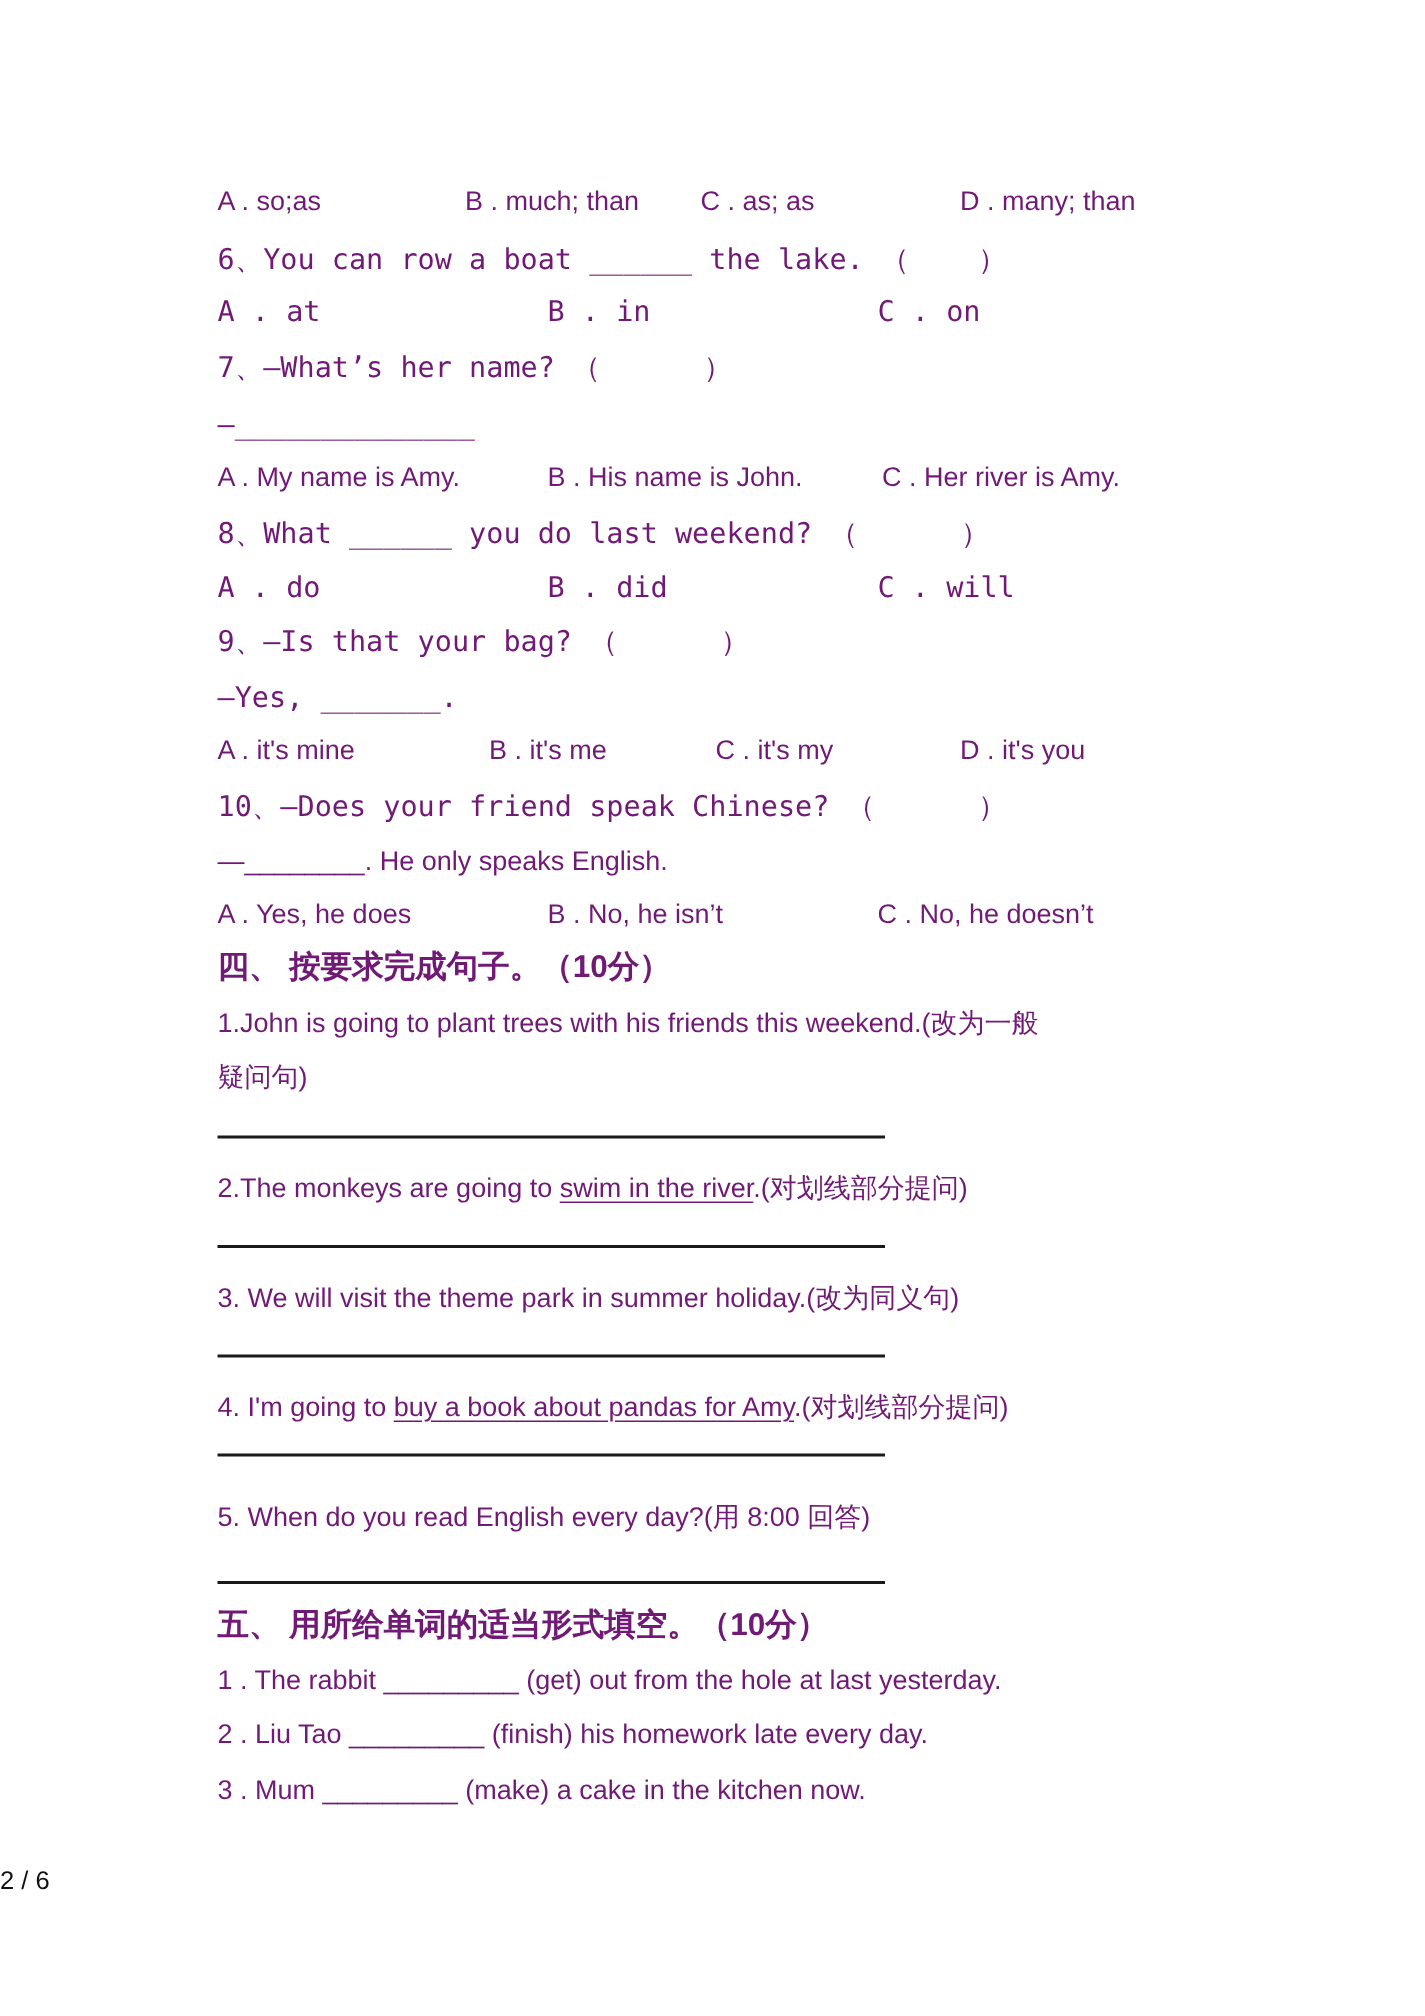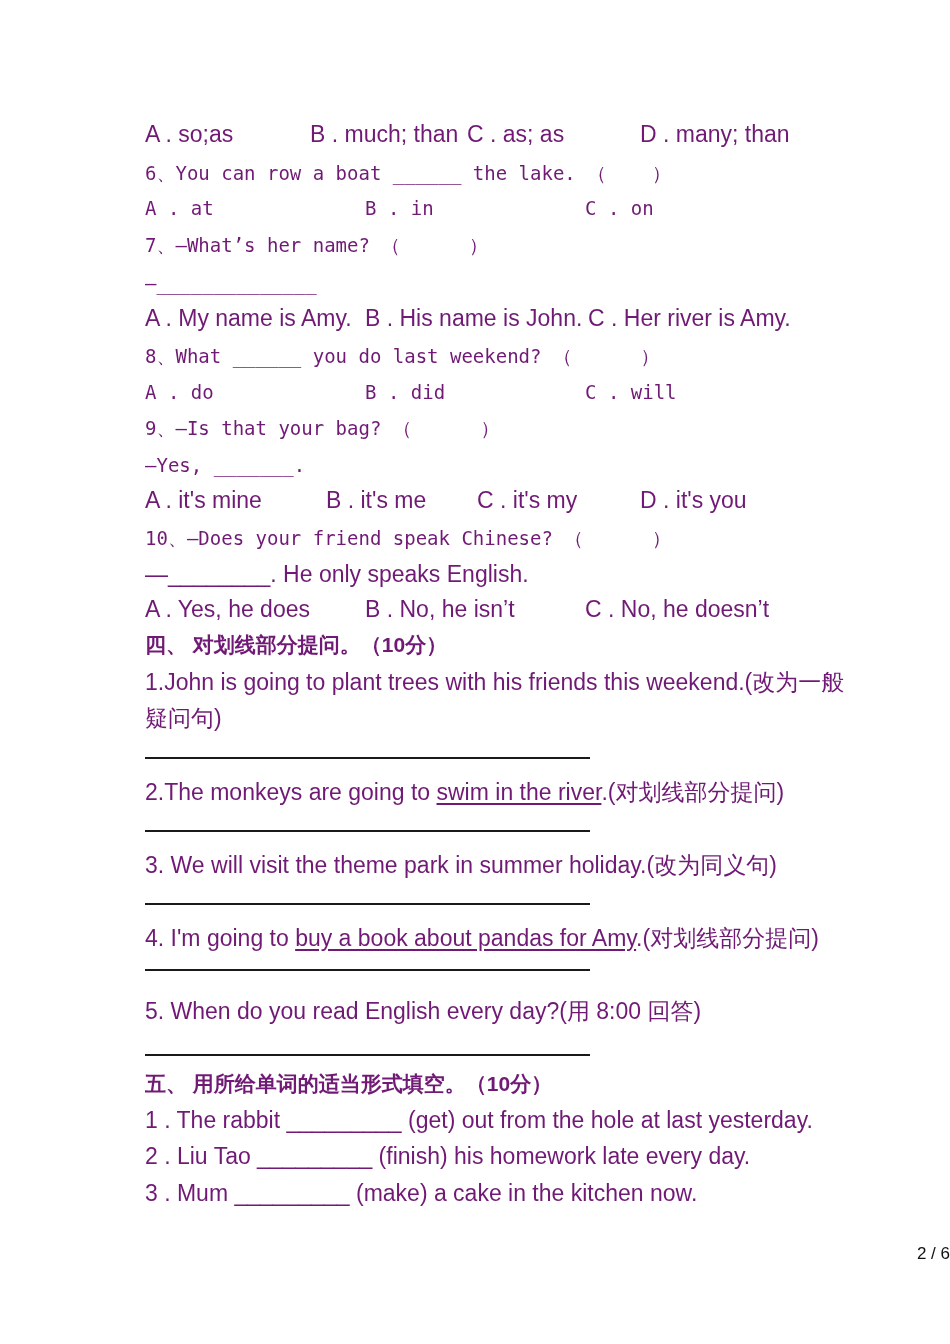--- a/index.html
+++ b/index.html
@@ -13,35 +13,35 @@
   }
   .line{
     position:absolute;
     left:145px;
     white-space:pre;
     line-height:26px;
     color:#701a75;
   }
   .line.cols{left:0;width:950px;}
   .col{position:absolute;white-space:pre;}
-  .sans{font-family:"Liberation Sans","DejaVu Sans",sans-serif;font-size:23px;}
+  .sans{font-family:"Liberation Sans","DejaVu Sans",sans-serif;font-size:18px;}
   .mono{font-family:"DejaVu Sans Mono","Liberation Mono",monospace;font-size:19px;}
   .hdr{font-family:"Liberation Sans","DejaVu Sans",sans-serif;font-size:21px;font-weight:bold;}
   .u{text-decoration:underline;text-underline-offset:3px;}
   .answer-rule{
     position:absolute;
     left:145px;
     height:0;
     border-top:2px solid #1a1a1a;
   }
   .footer{
     position:absolute;
     left:0;
     width:950px;
-    text-align:right;
+    text-align:left;
     font-family:"Liberation Sans","DejaVu Sans",sans-serif;
     font-size:17px;
     color:#111;
   }
 </style>
 </head>
 <body>
 
 <div id="page">
   <div class="footer" style="top:1244px">2 / 6</div>
@@ -52,21 +52,21 @@
     <div class="line mono" style="top: 270px;"><span>—______________</span></div>
     <div class="line sans cols" style="top: 305px;"><span class="col" style="left: 145px;">A . My name is Amy.</span><span class="col" style="left: 365px;">B . His name is John.</span><span class="col" style="left: 588px;">C . Her river is Amy.</span></div>
     <div class="line mono" style="top: 343px;"><span>8、What ______ you do last weekend? （      ）</span></div>
     <div class="line mono cols" style="top: 379px;"><span class="col" style="left: 145px;">A . do</span><span class="col" style="left: 365px;">B . did</span><span class="col" style="left: 585px; text-align: right;">C . will</span></div>
     <div class="line mono" style="top: 415px;"><span>9、—Is that your bag? （      ）</span></div>
     <div class="line mono" style="top: 452px;"><span>—Yes, _______.</span></div>
     <div class="line sans cols" style="top: 487px;"><span class="col" style="left: 145px;">A . it's mine</span><span class="col" style="left: 310px; margin-left: 16px;">B . it's me</span><span class="col" style="left: 477px;">C . it's my</span><span class="col" style="left: 640px;">D . it's you</span></div>
     <div class="line mono" style="top: 525px;"><span>10、—Does your friend speak Chinese? （      ）</span></div>
     <div class="line sans" style="top: 561px;"><span>—________. He only speaks English.</span></div>
     <div class="line sans cols" style="top: 596px;"><span class="col" style="left: 145px;">A . Yes, he does</span><span class="col" style="left: 365px;">B . No, he isn’t</span><span class="col" style="left: 585px;">C . No, he doesn’t</span></div>
-    <div class="line hdr" style="top: 632px;"><span>四、 对划线部分提问。（10分）</span></div>
+    <div class="line hdr" style="top: 632px;"><span>四、 按要求完成句子。（10分）</span></div>
     <div class="line sans" style="top: 669px;"><span>1.John is going to plant trees with his friends this weekend.(改为一般</span></div>
     <div class="line sans" style="top: 705px;"><span>疑问句)</span></div>
     <div class="answer-rule" style="top: 757px; width: 445px;"></div>
     <div class="line sans" style="top: 779px;"><span>2.The monkeys are going to </span><span class="u">swim in the river</span><span>.(对划线部分提问)</span></div>
     <div class="answer-rule" style="top: 830px; width: 445px;"></div>
     <div class="line sans" style="top: 852px;"><span>3. We will visit the theme park in summer holiday.(改为同义句)</span></div>
     <div class="answer-rule" style="top: 903px; width: 445px;"></div>
     <div class="line sans" style="top: 925px;"><span>4. I'm going to </span><span class="u">buy a book about pandas for Amy</span><span>.(对划线部分提问)</span></div>
     <div class="answer-rule" style="top: 969px; width: 445px;"></div>
     <div class="line sans" style="top: 998px;"><span>5. When do you read English every day?(用 8:00 回答)</span></div>

